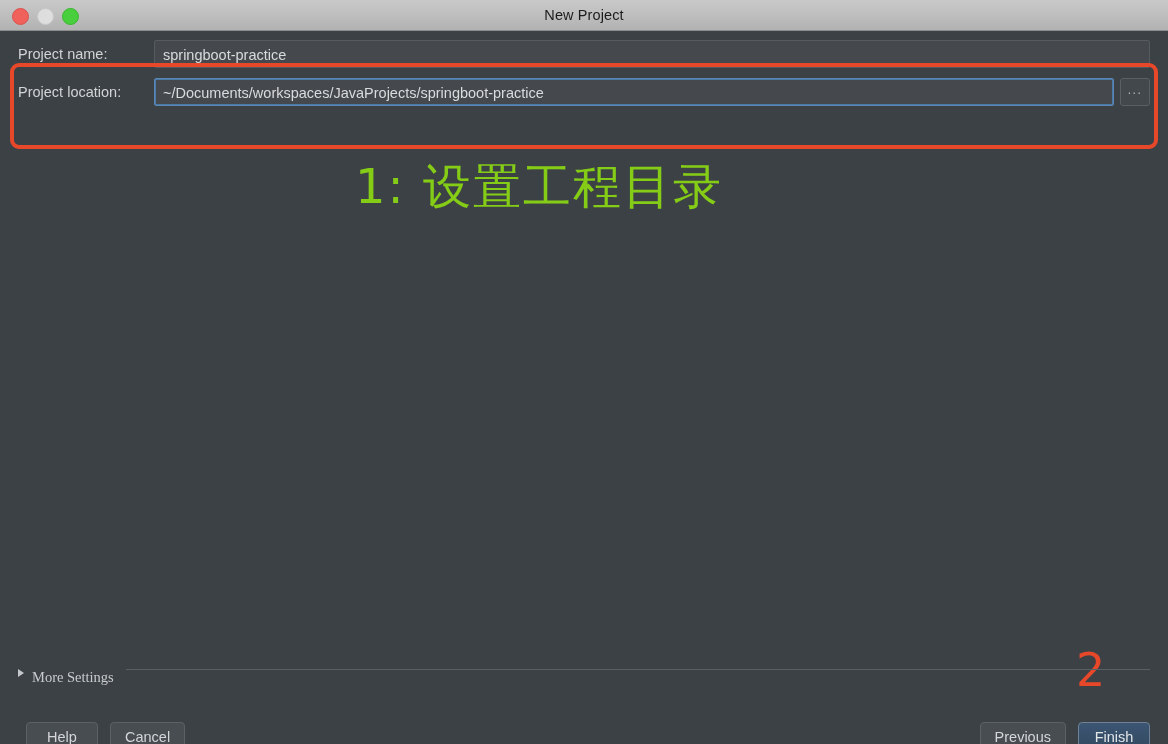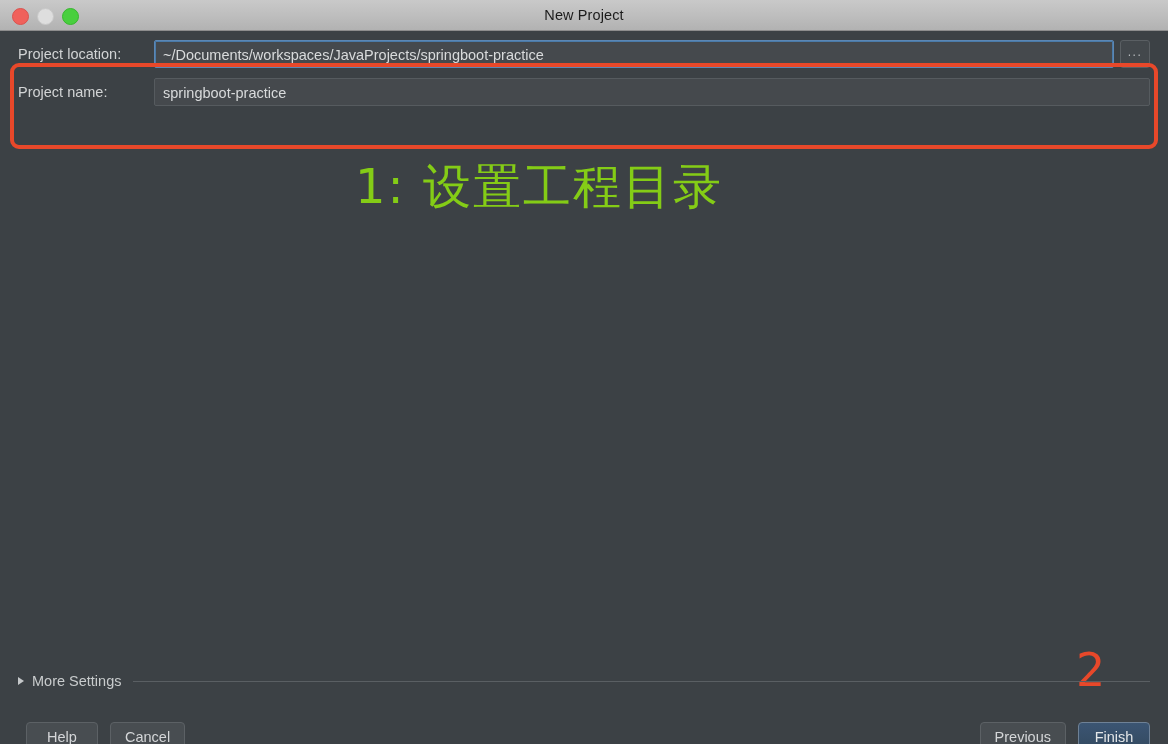--- a/index.html
+++ b/index.html
@@ -162,22 +162,23 @@
     font-family: "DejaVu Sans", sans-serif;
   }
 
   
   #more-settings-row {
     position: absolute;
     left: 18px;
     top: 638px;
     width: 1132px;
     display: flex;
-    align-items: center;
+    align-items: flex-start;
     height: 24px;
+    font-family: Liberation Serif, serif;
   }
   #disclosure-triangle {
     width: 0; height: 0;
     border-left: 6px solid #c5c8ca;
     border-top: 4.5px solid transparent;
     border-bottom: 4.5px solid transparent;
     margin-right: 8px;
     flex: 0 0 auto;
   }
   #more-settings-label {
@@ -240,30 +241,30 @@
       <div class="light max"></div>
     </div>
     <div id="window-title">New Project</div>
   </div>
 
   <div id="content">
 
     <div class="form-area">
 
       <div class="form-row">
+        <div class="form-label">Project name:</div>
+        <div class="text-input plain">springboot-practice</div>
+      </div>
+
+      <div class="form-row">
         <div class="form-label">Project location:</div>
         <div class="text-input focused">~/Documents/workspaces/JavaProjects/springboot-practice</div>
         <div class="browse-button">...</div>
       </div>
 
-      <div class="form-row">
-        <div class="form-label">Project name:</div>
-        <div class="text-input plain">springboot-practice</div>
-      </div>
-
     </div>
 
     <div id="annot-box"></div>
 
     <div id="annot-step1">1:  设置工程目录</div>
 
     <div id="annot-step2">2</div>
 
     <div id="more-settings-row">
       <div id="disclosure-triangle"></div>

